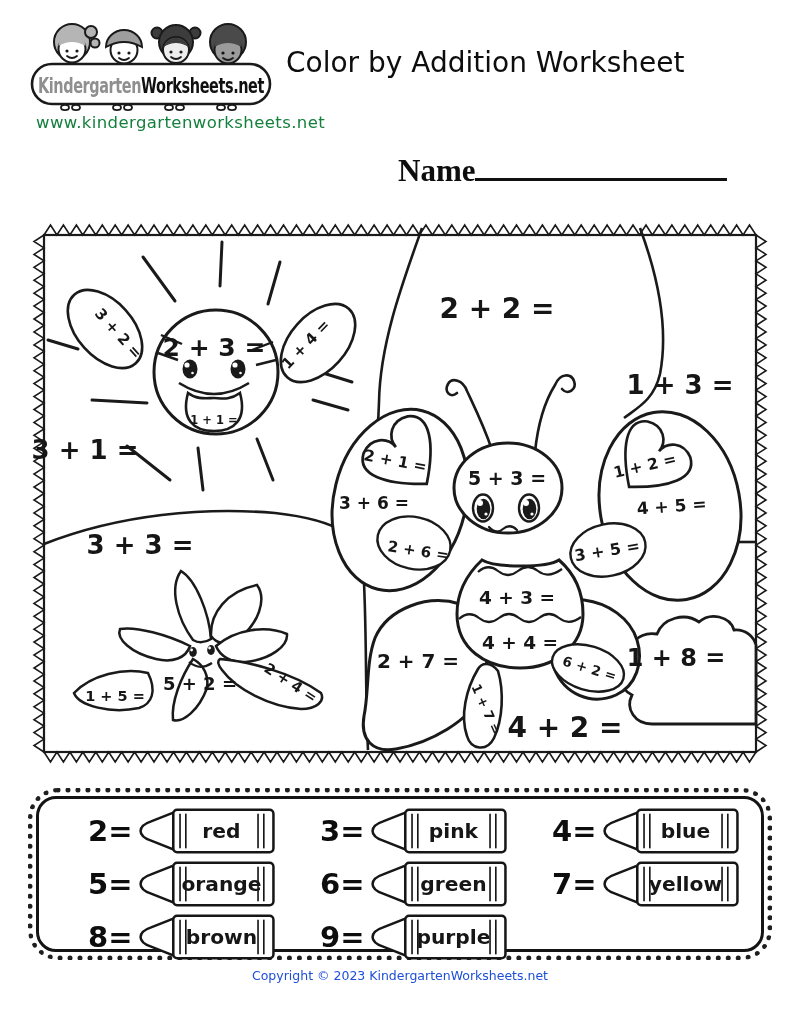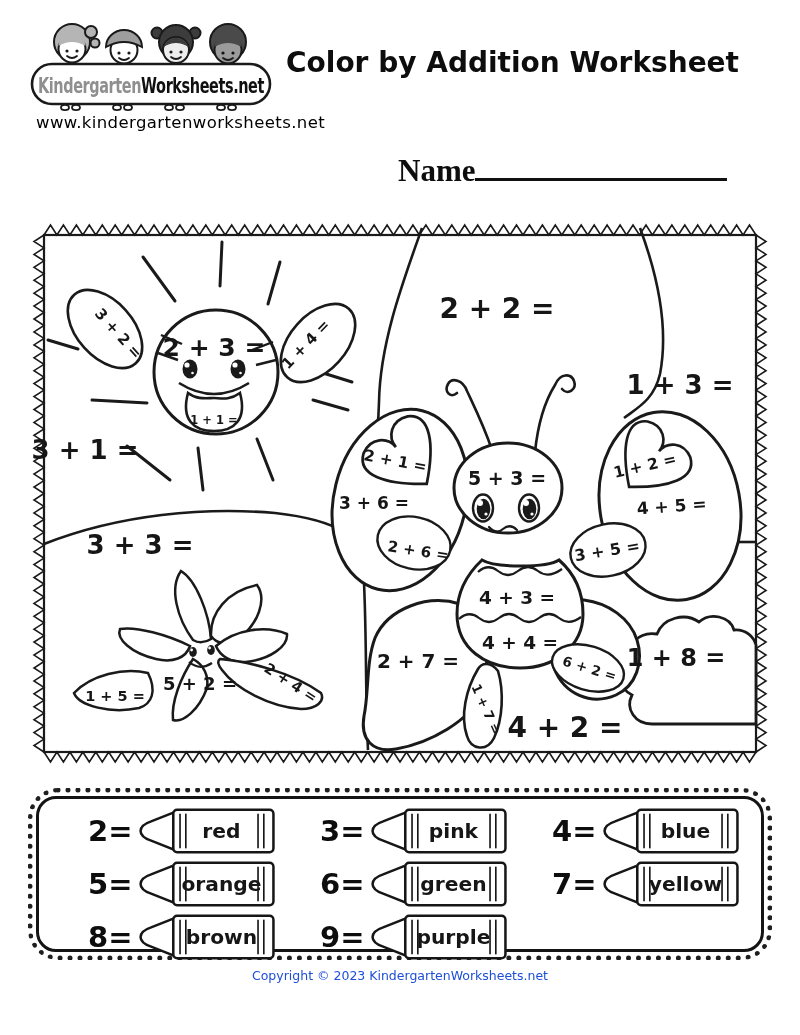--- a/index.html
+++ b/index.html
@@ -2,23 +2,23 @@
 <html><head>
 <meta charset="utf-8">
 <style>
   html,body{margin:0;padding:0;}
   body{width:800px;height:1035px;background:#ffffff;position:relative;
        font-family:"DejaVu Sans",sans-serif;color:#141414;overflow:hidden;}
   .abs{position:absolute;}
 
   
   #logo{left:28px;top:12px;}
-  #page-title{left:286px;top:46px;width:480px;font-size:28px;font-weight:700;
+  #page-title{left:286px;top:46px;width:480px;font-size:28px;font-weight:400;
               letter-spacing:0px;color:#0d0d0d;}
-  #site-url{left:36px;top:113px;font-size:16.5px;color:#000000;letter-spacing:.4px;}
+  #site-url{left:36px;top:113px;font-size:16.5px;color:#15803d;letter-spacing:.4px;}
   #name-row{left:398px;top:146px;font-size:31px;font-weight:600;color:#0d0d0d;font-family:Liberation Serif, serif;}
   #name-row .name-line{display:inline-block;width:252px;height:32px;
       border-bottom:3px solid #111;}
 
   
   #picture{left:30px;top:222px;}
   #picture path,#picture ellipse,#picture circle,#picture rect,#picture line
       {vector-effect:none;}
   text{font-family:"DejaVu Sans",sans-serif;fill:#161616;}
   .eq-big{font-weight:700;}

